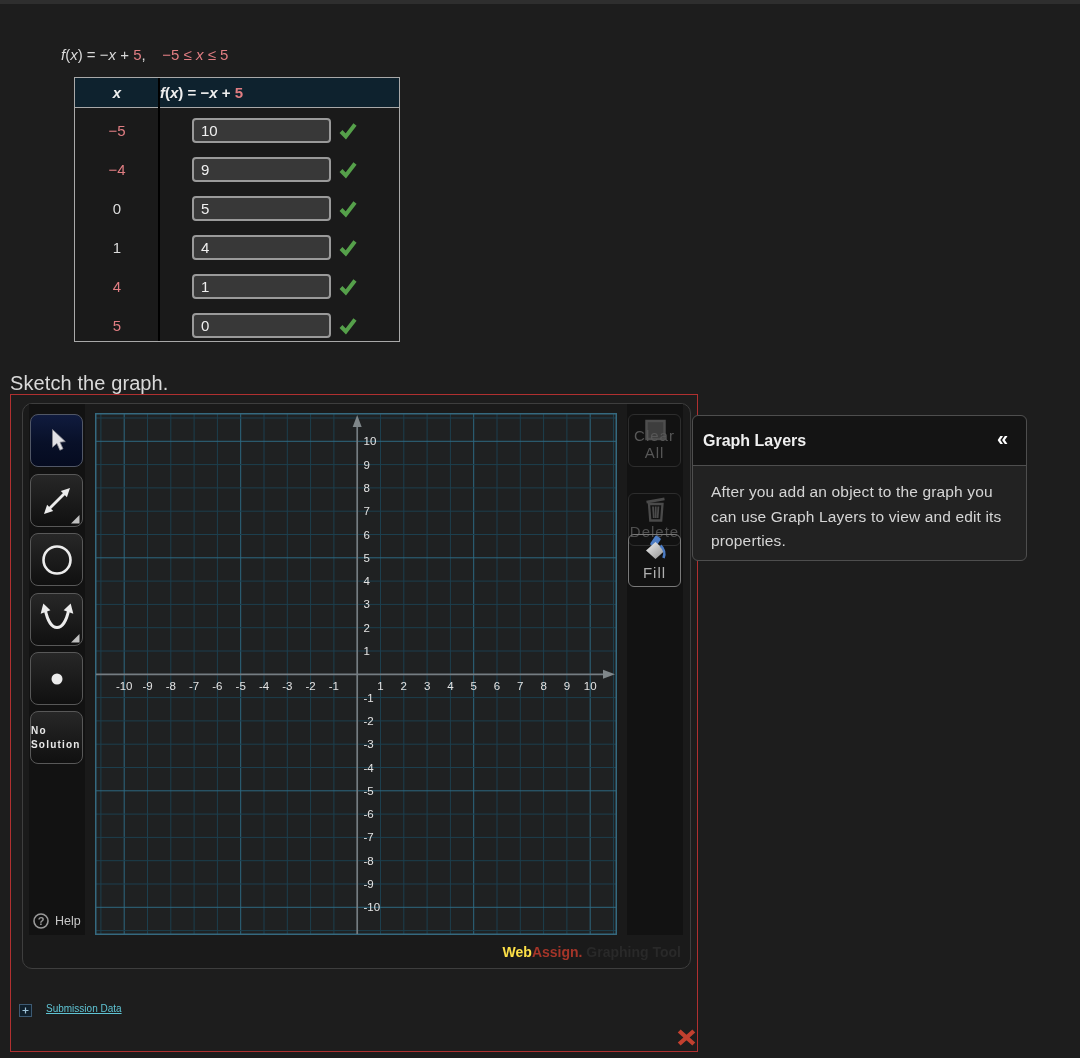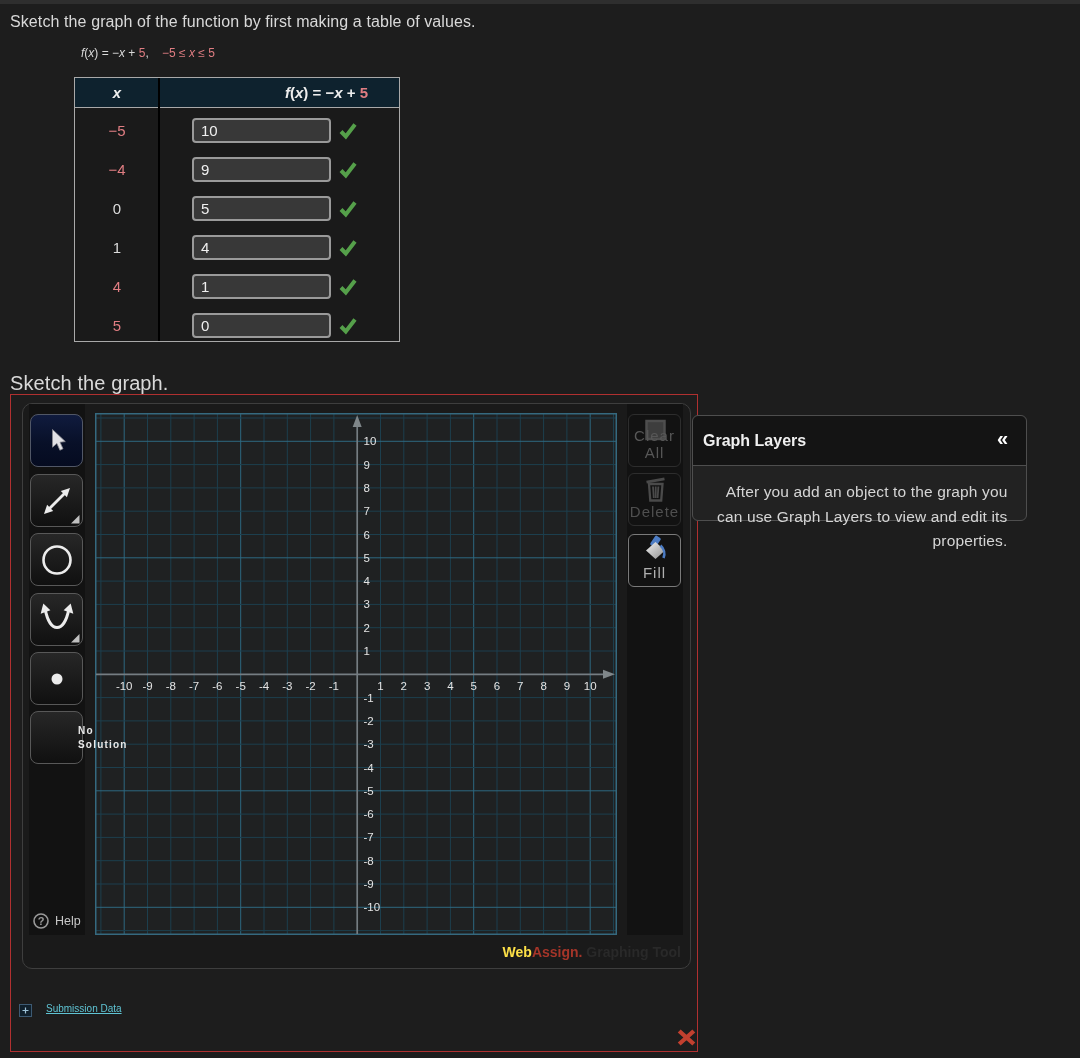--- a/index.html
+++ b/index.html
@@ -19,32 +19,31 @@
   .tbtn.sel{background:linear-gradient(#101b3e,#081028 55%,#050b20);border-color:#515766;}
   .rbtn{position:absolute;left:628px;width:53px;height:53px;border:1px solid #2d2d2d;border-radius:6px;background:transparent;}
   .rlbl{position:absolute;left:0;bottom:5px;width:100%;text-align:center;font-size:15px;letter-spacing:1px;}
 </style>
 </head>
 <body>
 <div id="page">
 
   <div class="abs" style="left:0;top:0;width:1080px;height:4px;background:#2e2e2e;"></div>
 
-  <div class="abs" style="left:10px;top:13px;font-size:16px;letter-spacing:0.1px;color:#d9d9d9;">Sketch the graph of the function by first making a table of values.</div>
-
-  <div class="abs" style="left:81px;top:46px;font-size:12px;color:#d9d9d9;">
+
+  <div class="abs" style="left:61px;top:46px;font-size:15px;color:#d9d9d9;">
     <span class="it">f</span>(<span class="it">x</span>) = −<span class="it">x</span> + <span class="salmon">5</span>,&nbsp;&nbsp;&nbsp;&nbsp;<span class="salmon">−5 ≤ <span class="it">x</span> ≤ 5</span>
   </div>
 
   <div class="abs" id="tbl" style="left:74px;top:77px;width:326px;height:265px;border:1px solid #a9a9a9;background:#1a1a1a;">
     <div class="abs" style="left:0;top:0;width:100%;height:30px;background:#0e222e;border-bottom:1px solid #a9a9a9;"></div>
 
     <div class="abs" style="left:83px;top:0;width:2px;height:100%;background:#000;"></div>
     <div class="abs" style="left:0;top:0;width:84px;height:30px;line-height:30px;text-align:center;font-weight:bold;font-style:italic;font-size:15px;color:#eee;">x</div>
-    <div class="abs" style="left:85px;top:0;width:208px;height:30px;line-height:30px;text-align:right;font-weight:bold;font-size:15px;color:#eee;"><span class="it">f</span>(<span class="it">x</span>) = −<span class="it">x</span> + <span class="salmon">5</span></div>
+    <div class="abs" style="left:85px;top:0;width:208px;height:30px;line-height:30px;text-align:left;font-weight:bold;font-size:15px;color:#eee;"><span class="it">f</span>(<span class="it">x</span>) = −<span class="it">x</span> + <span class="salmon">5</span></div>
 
     <div class="row" style="top:40px;">
         <span class="xl salmon">−5</span>
         <span class="box">10</span>
         <svg class="chk" viewBox="0 0 20 20">
           <path d="M3 10.5 L7.8 15.5 L17 3.5" fill="none" stroke="#55a04a" stroke-width="4"></path>
         </svg>
       </div>
     <div class="row" style="top:79px;">
         <span class="xl salmon">−4</span>
@@ -212,31 +211,31 @@
       <path d="M12.3 9.5 L9.7 19.8 L19.4 16.2 Z" fill="#ececec"></path>
       <path d="M39.7 9.5 L42.3 19.8 L32.6 16.2 Z" fill="#ececec"></path>
       <path d="M48.5 48.5 L48.5 40 L40 48.5 Z" fill="#c0c0c0"></path>
     </svg>
   </div>
   <div class="tbtn" style="top:652px;">
     <svg width="52" height="52">
         <circle cx="26" cy="26" r="5.5" fill="#ececec"></circle>
       </svg>
   </div>
-  <div class="tbtn" style="top:711px;color:#e8e8e8;font-size:10px;font-weight:bold;letter-spacing:1.2px;text-align:left;line-height:14px;padding-left:47px;">
+  <div class="tbtn" style="top:711px;color:#e8e8e8;font-size:10px;font-weight:bold;letter-spacing:1.2px;text-align:left;line-height:14px;">
     <div style="margin-top:12px;">No<br>Solution</div>
   </div>
 
   <div class="rbtn dis" style="top:414px;">
     <svg width="53" height="30">
         <rect x="17.5" y="6" width="18" height="18" fill="#3d3d3d" stroke="#4e4e4e" stroke-width="2.5"></rect>
       </svg>
     <div class="rlbl" style="color:#575757;">Clear All</div>
   </div>
-  <div class="rbtn dis" style="top:473px;">
+  <div class="rbtn dis" style="top:493px;">
     <svg width="53" height="32" viewBox="0 0 53 32">
       <path d="M20 10 L33.5 10 L32.2 26.5 L21.3 26.5 Z" fill="none" stroke="#4a4a4a" stroke-width="2.3"></path>
       <line x1="24" y1="12.5" x2="24.8" y2="24" stroke="#4a4a4a" stroke-width="1.8"></line>
       <line x1="26.7" y1="12.5" x2="26.7" y2="24" stroke="#4a4a4a" stroke-width="1.8"></line>
       <line x1="29.4" y1="12.5" x2="28.6" y2="24" stroke="#4a4a4a" stroke-width="1.8"></line>
       <line x1="17.5" y1="8.2" x2="35.5" y2="4.8" stroke="#4a4a4a" stroke-width="2.8"></line>
     </svg>
     <div class="rlbl" style="color:#4f4f4f;">Delete</div>
   </div>
   <div class="rbtn" style="top:533.5px;border-color:#7a7a7a;">
@@ -259,25 +258,25 @@
       <circle cx="8" cy="8" r="7" fill="none" stroke="#9a9a9a" stroke-width="1.6"></circle>
       <text x="8" y="12" text-anchor="middle" font-size="11" font-weight="bold" fill="#9a9a9a" font-family="Liberation Sans">?</text>
     </svg>
     <span style="position:absolute;left:22px;top:1px;font-size:12.5px;color:#c8c8c8;">Help</span>
   </div>
 
   <div class="abs" style="left:0;top:944px;width:681px;text-align:right;font-size:14px;font-weight:bold;">
     <span style="color:#fde047;">Web</span><span style="color:#a53529;margin-top:6px;">Assign.</span><span style="color:#292929;"> Graphing Tool</span>
   </div>
 
-  <div class="abs" style="left:692px;top:415px;width:335px;height:106px;border:1px solid #4e4e4e;border-radius:6px;background:#222;z-index:5;">
+  <div class="abs" style="left:692px;top:415px;width:335px;height:146px;border:1px solid #4e4e4e;border-radius:6px;background:#222;z-index:5;">
     <div class="abs" style="left:0;top:0;width:100%;height:50px;background:#141414;border-bottom:1px solid #4e4e4e;border-radius:6px 6px 0 0;"></div>
     <div class="abs" style="left:10px;top:16px;font-size:16px;font-weight:bold;color:#f0f0f0;">Graph Layers</div>
     <div class="abs" style="left:304px;top:11px;font-size:20px;font-weight:bold;color:#fff;">«</div>
-    <div class="abs" style="left:24px;top:64px;font-size:15.5px;letter-spacing:0.15px;line-height:24.5px;color:#d5d5d5;text-align:right;">After you add an object to the graph you<br>can use Graph Layers to view and edit its<br>properties.</div>
+    <div class="abs" style="left:18px;top:64px;font-size:15.5px;letter-spacing:0.15px;line-height:24.5px;color:#d5d5d5;">After you add an object to the graph you<br>can use Graph Layers to view and edit its<br>properties.</div>
   </div>
 
   <div class="abs" style="left:19px;top:1004px;width:13px;height:13px;border:1px solid #3d5a73;background:#10202c;"></div>
   <svg class="abs" style="left:19px;top:1004px;" width="13" height="13">
       <path d="M3.5 6.5 H9.5 M6.5 3.5 V9.5" stroke="#9fc3d8" stroke-width="1.2"></path>
     </svg>
   <div class="abs" style="left:46px;top:1002.5px;font-size:10px;color:#5fc4d4;text-decoration:underline;">Submission Data</div>
 
   <svg class="abs" style="left:677px;top:1029px;" width="19" height="17" viewBox="0 0 19 17">
     <path d="M2.2 2 L16.8 15 M16.8 2 L2.2 15" stroke="#c2402f" stroke-width="4.3" stroke-linecap="butt"></path>

